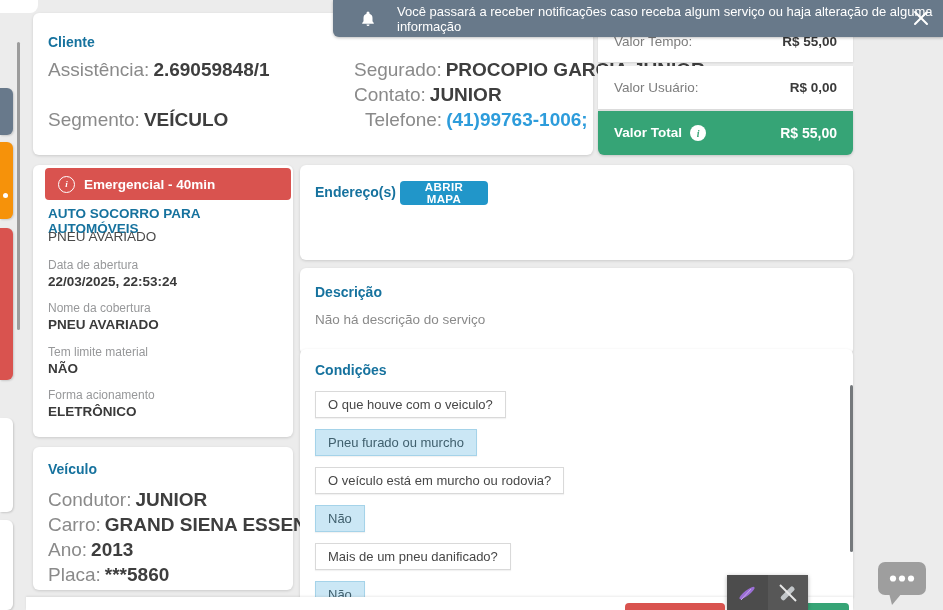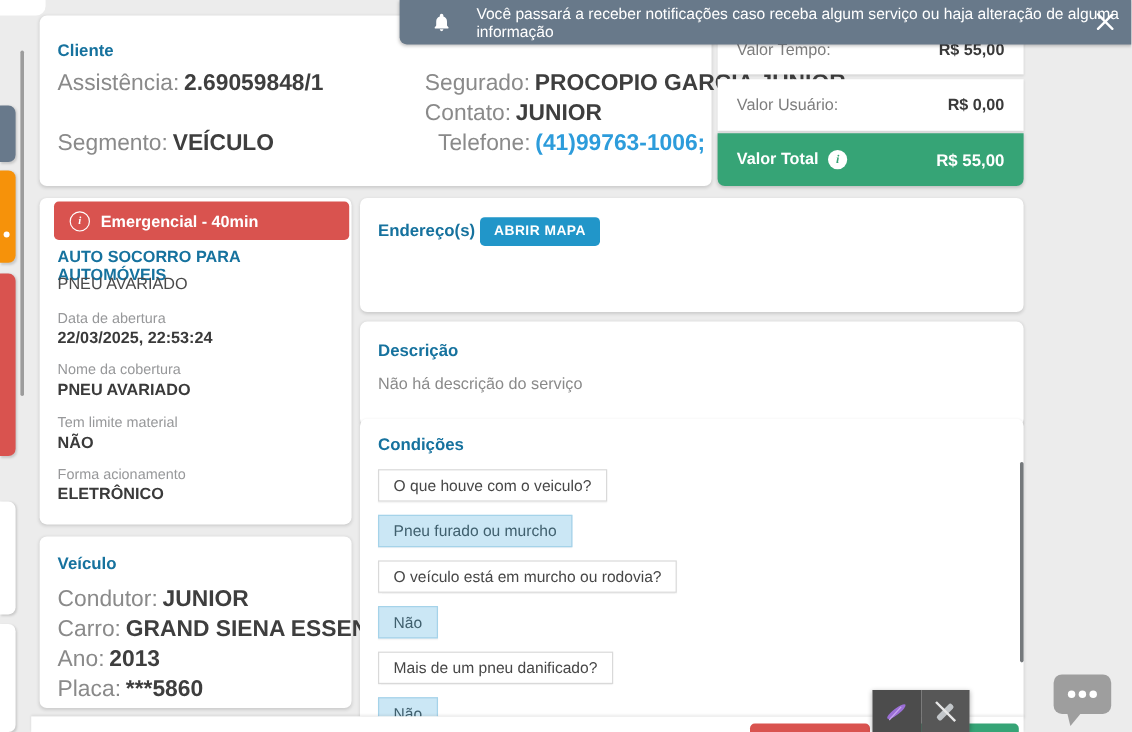--- a/index.html
+++ b/index.html
@@ -43,21 +43,21 @@
               font-family:"Liberation Serif",serif;font-style:italic;}
 
   
   .banner{position:absolute;left:12px;top:3px;width:233px;height:32px;background:#D9534F;border-radius:4px;
           display:flex;align-items:center;gap:9px;padding-left:13px;color:#fff;font-weight:700;font-size:13.5px;}
   .info-outline{width:15px;height:15px;border:1.5px solid #fff;border-radius:50%;flex:0 0 auto;
           display:inline-flex;align-items:center;justify-content:center;}
   .info-outline::before{content:"i";color:#fff;font-size:9px;font-weight:700;
           font-family:"Liberation Serif",serif;font-style:italic;}
 
-  .map-btn{position:absolute;left:100px;top:16px;width:100px;height:24px;background:#2196C9;color:#fff;
+  .map-btn{position:absolute;left:100px;top:16px;width:88px;height:24px;background:#2196C9;color:#fff;
            border:none;border-radius:4px;font-weight:700;font-size:11.5px;letter-spacing:.4px;
            display:flex;align-items:center;justify-content:center;cursor:pointer;
            font-family:"Liberation Sans","DejaVu Sans",sans-serif;}
   .addr{position:absolute;left:15px;top:44px;width:505px;font-size:13.5px;color:#454545;line-height:18px;}
   .muted{position:absolute;font-size:13.5px;color:#8A8A8A;}
 
   .chip{position:absolute;left:15px;font-size:13px;color:#474747;background:#fff;border:1px solid #D9D9D9;
         border-radius:0;padding:4px 12px;line-height:17px;white-space:nowrap;
         box-shadow:0 1px 1px rgba(0,0,0,.05);}
   .chip.answer{background:#CBE7F5;border-color:#A5D3E9;color:#40606E;}

